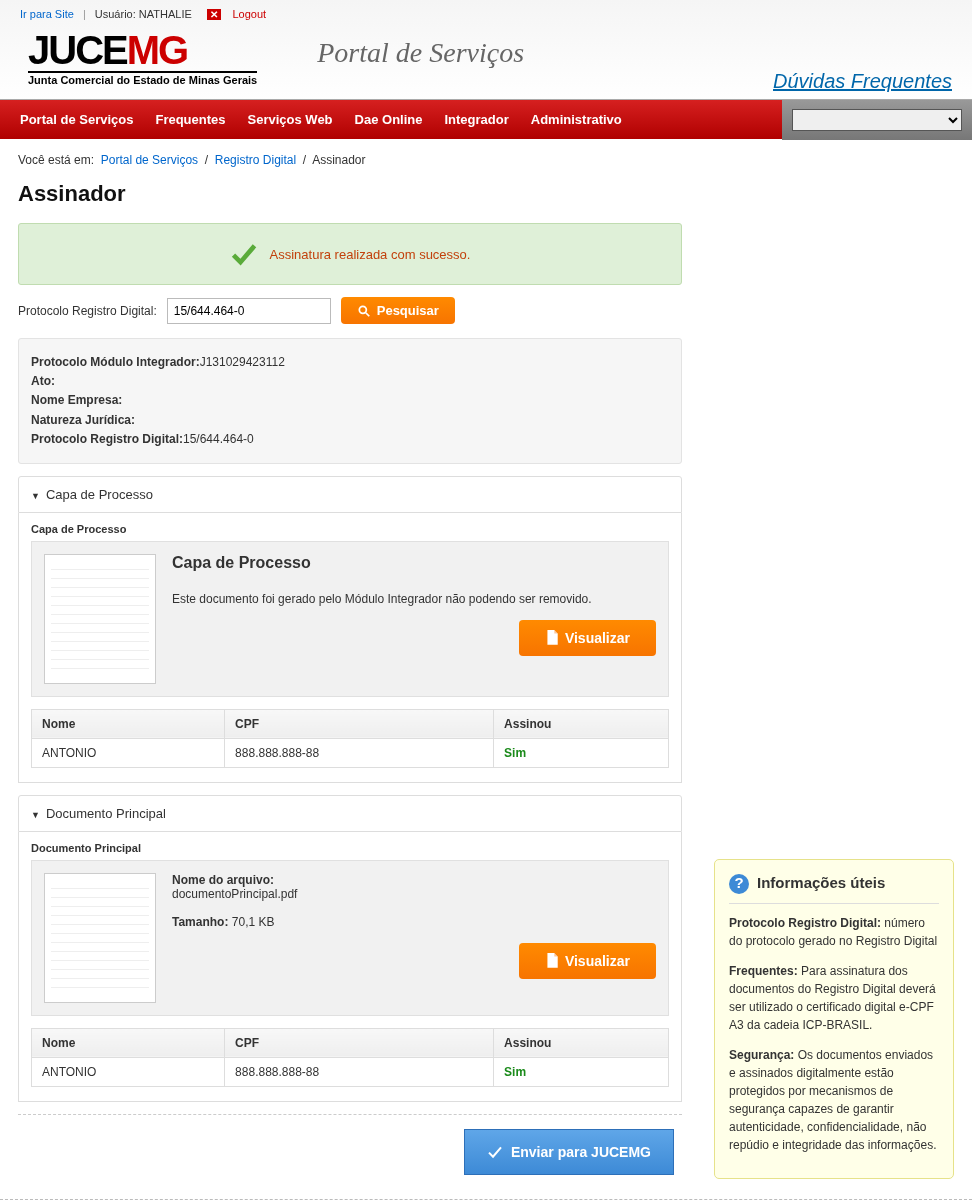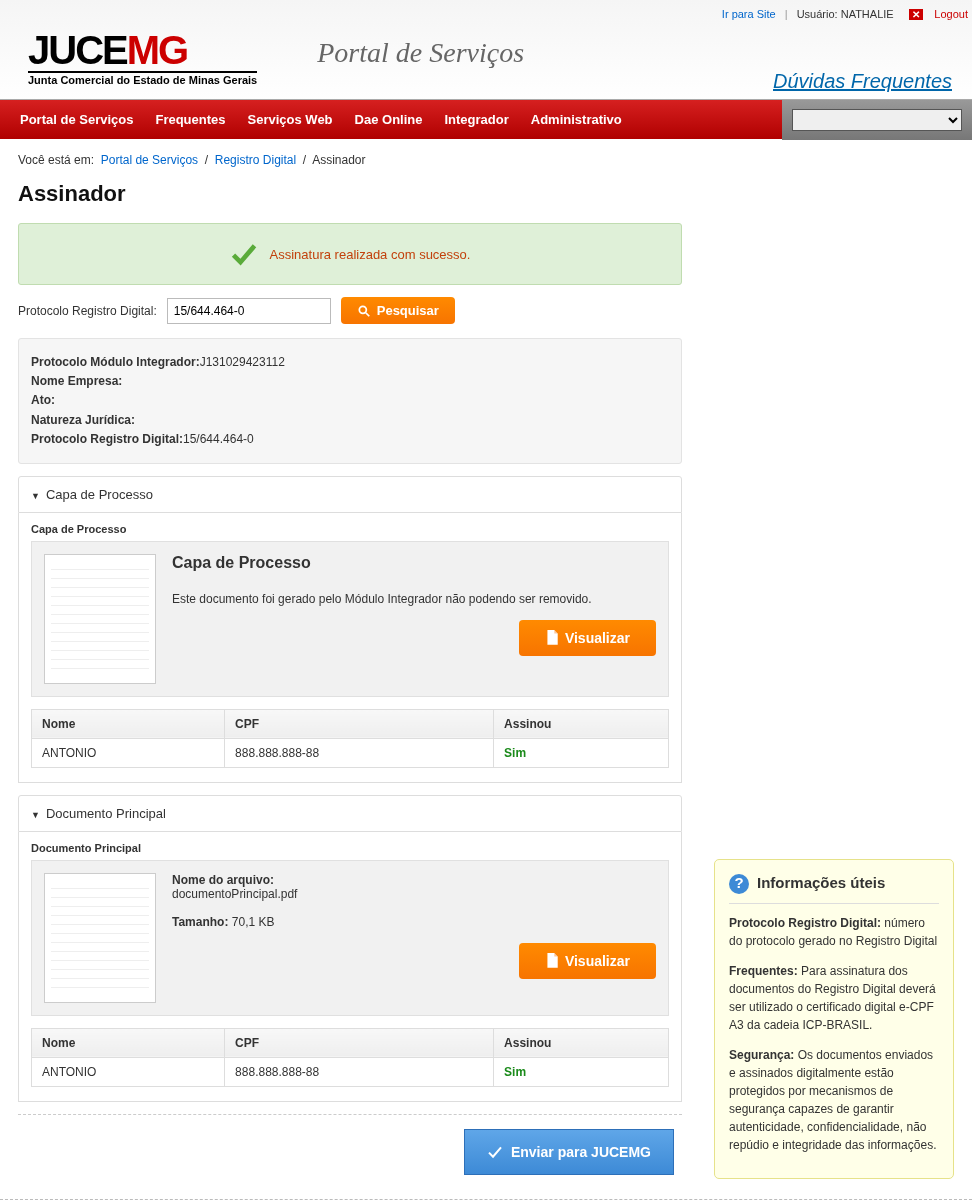--- a/index.html
+++ b/index.html
@@ -1,19 +1,19 @@
 <!DOCTYPE html>
 <html><head>
 <meta charset="utf-8">
 <style>
 * { margin: 0; padding: 0; box-sizing: border-box; }
 body { font-family: Arial, Helvetica, sans-serif; font-size: 12px; color: #333; background: #fff; }
 .page { width: 972px; margin: 0 auto; background: linear-gradient(#f5f5f5, #fff 100px); }
 
-.topbar { text-align: right; padding: 8px 4px 4px; font-size: 11px; color: #333; }
+.topbar { padding: 8px 20px 4px; font-size: 11px; color: #333; }
 .topbar a { text-decoration: none; }
 .topbar .ir-site { color: #0066cc; }
 .topbar .sep { margin: 0 6px; color: #999; }
 .topbar .logout { color: #cc0000; margin-left: 8px; }
 .topbar .logout-x { background: #cc0000; color: #fff; padding: 0 3px; font-weight: bold; margin-right: 3px; font-size: 10px; }
 
 .header { display: flex; align-items: center; padding: 4px 28px 12px; position: relative; }
 .logo-block { position: relative; }
 .logo-main { font-family: "Arial Black", Arial, sans-serif; font-size: 40px; letter-spacing: -2px; font-weight: 900; }
 .logo-main .j { color: #000; }
@@ -137,22 +137,22 @@
           <svg class="icon" width="14" height="14" viewBox="0 0 24 24">
               <circle cx="10" cy="10" r="6" fill="none" stroke="#fff" stroke-width="3"></circle>
               <line x1="15" y1="15" x2="21" y2="21" stroke="#fff" stroke-width="3"></line>
             </svg>
           <span>Pesquisar</span>
         </button>
       </div>
 
       <div class="info-panel">
         <div class="line"><b>Protocolo Módulo Integrador:</b><span>J131029423112</span></div>
+        <div class="line"><b>Ato:</b><span></span></div>
         <div class="line"><b>Nome Empresa:</b><span></span></div>
-        <div class="line"><b>Ato:</b><span></span></div>
         <div class="line"><b>Natureza Jurídica:</b><span></span></div>
         <div class="line"><b>Protocolo Registro Digital:</b><span>15/644.464-0</span></div>
       </div>
 
       <div class="accordion-head">Capa de Processo</div>
       <div class="accordion-body">
         <div class="fieldset-label">Capa de Processo</div>
         <div class="doc-card">
           <div class="doc-thumb"></div>
           <div class="doc-info">

